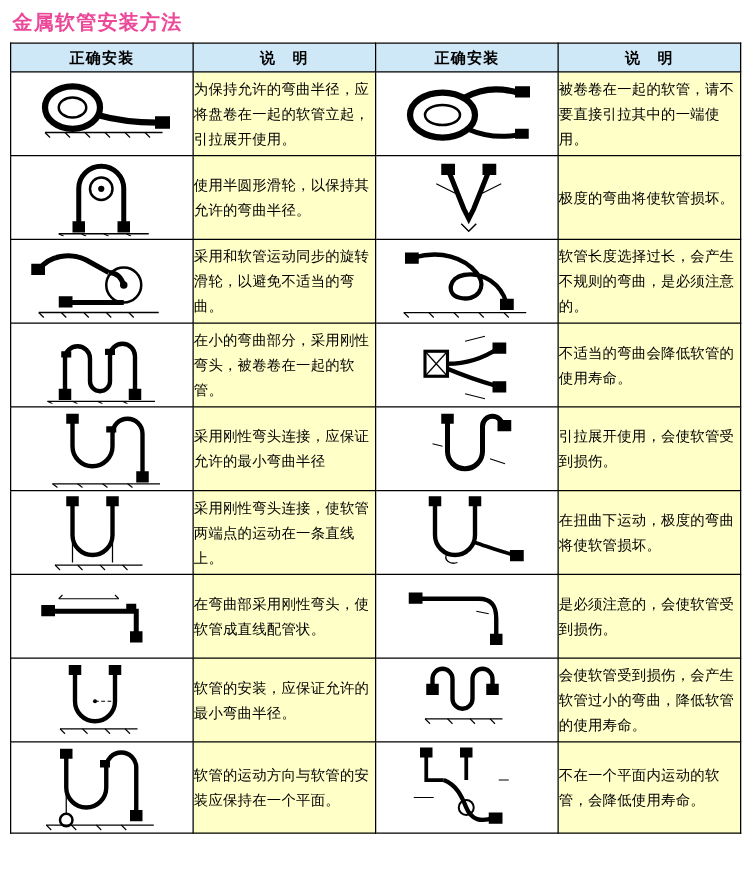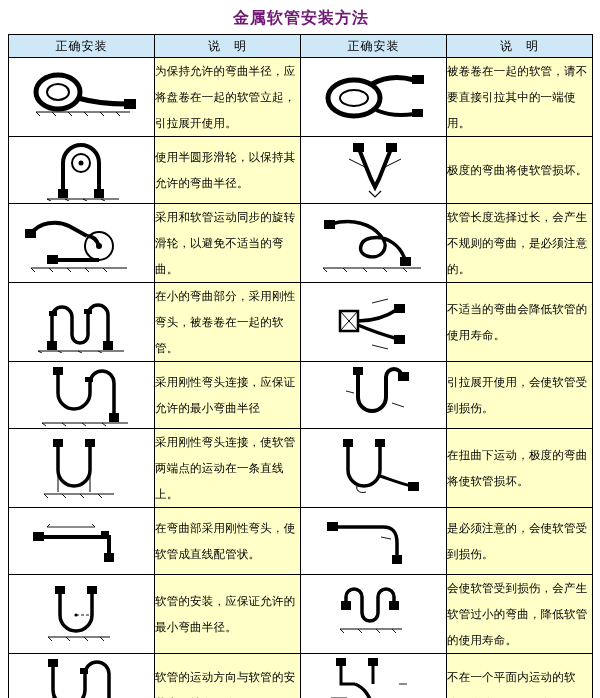--- a/index.html
+++ b/index.html
@@ -18,50 +18,49 @@
     width: 600px;
     height: 698px;
     position: relative;
     box-sizing: border-box;
     padding: 6px 8px 0 8px;
   }
   .title {
     font-size: 16px;
     font-weight: bold;
     letter-spacing: 1px;
-    color: #701a75;
+    color: #ec4899;
     margin: 2px 0 6px 2px;
     line-height: 20px;
-    text-align: center;
   }
   table.main {
     border-collapse: collapse;
     width: 584px;
     table-layout: fixed;
     border: 1px solid #000;
   }
   table.main td, table.main th {
     border: 1px solid #000;
     padding: 0;
     vertical-align: middle;
   }
   thead th {
     background: #cfe8f7;
     font-size: 12px;
-    font-weight: normal;
+    font-weight: bold;
     height: 22px;
     text-align: center;
     letter-spacing: 1px;
   }
   .col-img { width: 146px; background: #ffffff; }
   .col-txt { width: 146px; background: #ffffc8; }
   td.desc {
     background: #ffffc8;
     font-size: 11.5px;
-    line-height: 26px;
+    line-height: 20px;
     padding: 6px 7px;
     vertical-align: middle;
     text-align: left;
     letter-spacing: 0.2px;
   }
   td.figure {
     background: #ffffff;
     height: 66px;
     text-align: center;
     vertical-align: middle;

